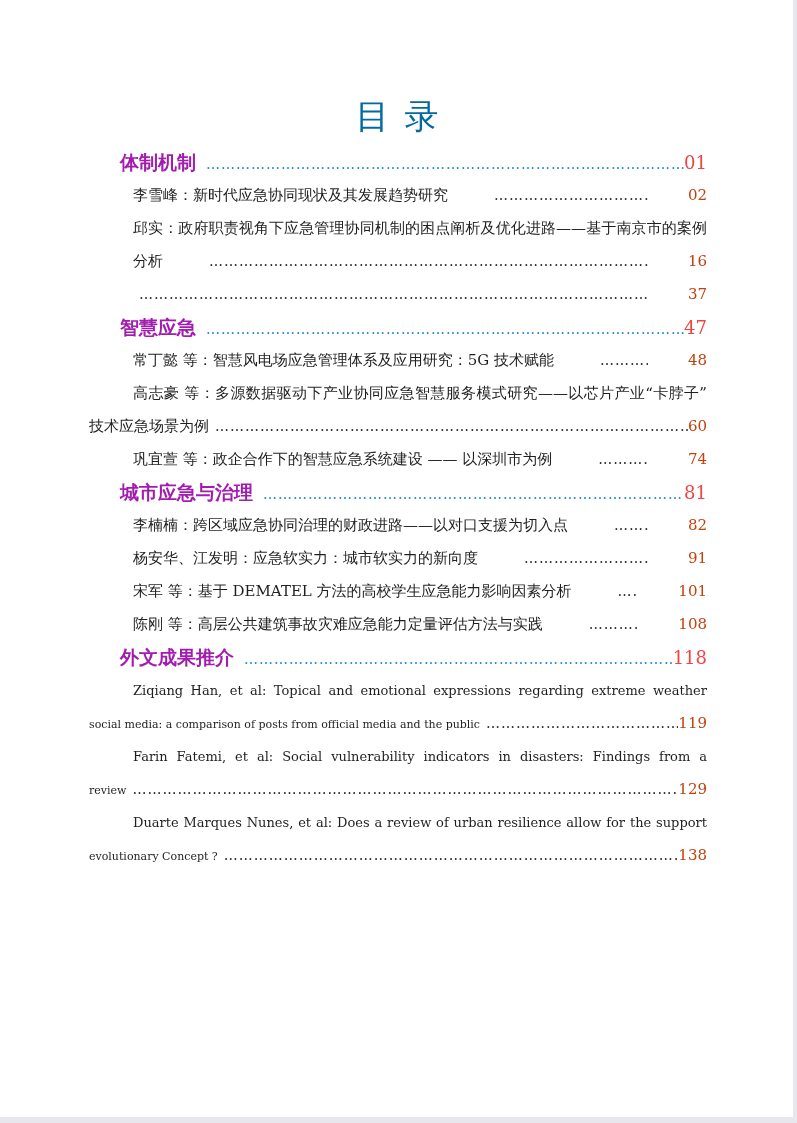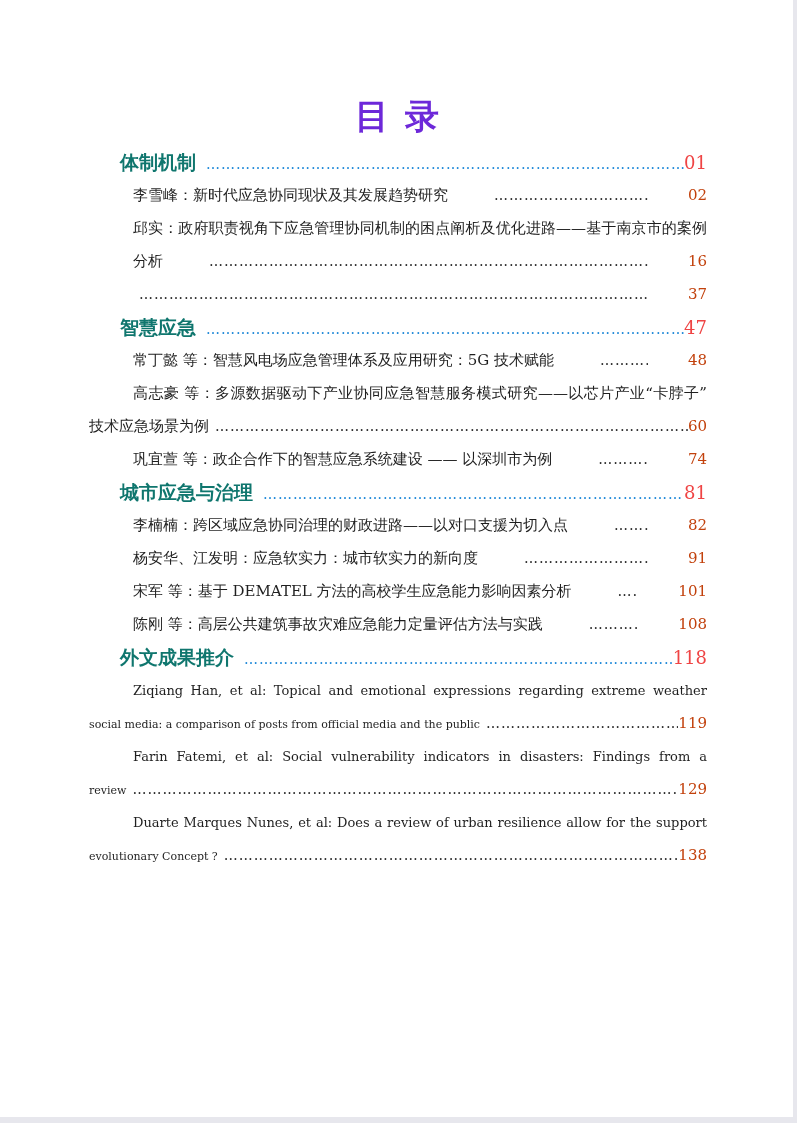--- a/index.html
+++ b/index.html
@@ -15,24 +15,24 @@
     background:#ffffff;
   }
   .content {
     position:absolute;
     left:89px; top:94px;
     width:618px;
   }
   .doc-title {
     text-align:center;
     font-family:"DejaVu Sans","Liberation Sans",sans-serif;
-    font-weight:bold;
+    font-weight:normal;
     font-size:34px;
     line-height:44px;
-    color:#6d28d9;
+    color:#0369a1;
     letter-spacing:2px;
     margin-bottom:8px;
   }
   .row {
     display:flex;
     align-items:baseline;
     height:33px;
     line-height:33px;
     white-space:nowrap;
   }
@@ -44,21 +44,21 @@
     text-align-last:justify;
     white-space:normal;
     overflow:hidden;
   }
   .indent { padding-left:44px;gap:40px; }
   .heading-row { padding-left:31px; }
   .h-text {
     font-family:"DejaVu Sans","Liberation Sans",sans-serif;
     font-weight:bold;
     font-size:19px;
-    color:#0f766e;
+    color:#a21caf;
   }
   .e-text, .jrow { font-size:15px; color:#1f1f1f; }
   .en  { font-size:13px; }
   .en .e-text { font-size:11px; }
   .leader {
     flex:1 1 auto;
     min-width:0;
     overflow:hidden;
     white-space:nowrap;
     font-size:14px;

